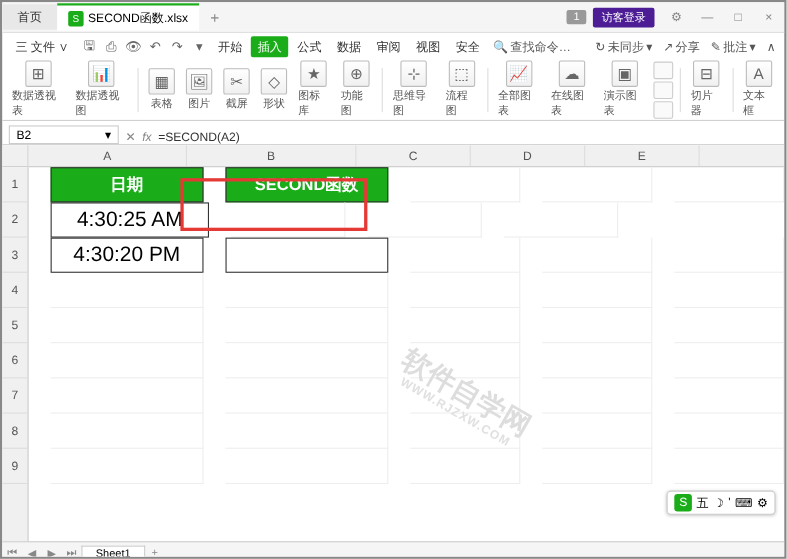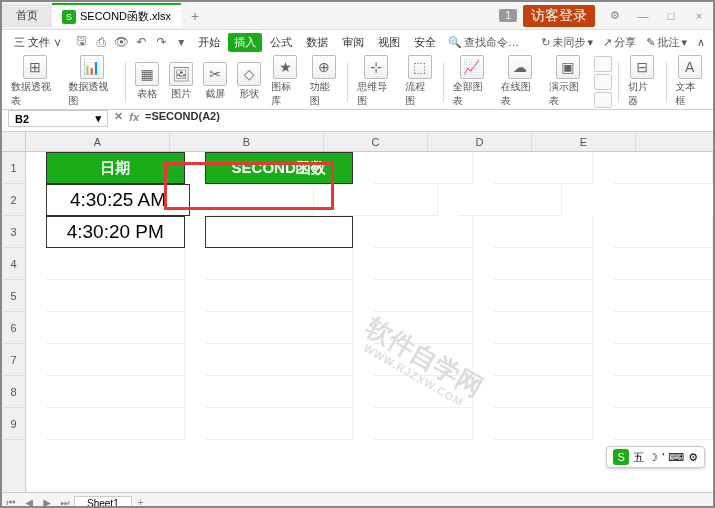--- a/index.html
+++ b/index.html
@@ -6,42 +6,42 @@
 body { width: 715px; height: 508px; background: #fff; position: relative; overflow: hidden; border: 2px solid #888; }
 
 
 .titlebar { height: 28px; background: #f5f5f5; display: flex; align-items: center; font-size: 11px; border-bottom: 1px solid #e0e0e0; }
 .titlebar .home-tab { background: #e8e8e8; padding: 4px 14px; color: #333; }
 .titlebar .file-tab { display: flex; align-items: center; gap: 4px; padding: 4px 10px; background: #fff; border-top: 2px solid #1aad19; }
 .titlebar .file-icon { width: 14px; height: 14px; background: #1aad19; color: #fff; display: flex; align-items: center; justify-content: center; font-size: 9px; border-radius: 2px; }
 .titlebar .add-tab { padding: 4px 10px; color: #888; font-size: 14px; }
 .titlebar .spacer { flex: 1; }
 .titlebar .badge { background: #999; color: #fff; padding: 1px 6px; font-size: 10px; border-radius: 2px; margin-right: 6px; }
-.titlebar .login-btn { background: #c2410c; color: #fff; padding: 2px 8px; font-size: 14px; border-radius: 2px; margin-right: 6px; }
+.titlebar .login-btn { background: #4c1d95; color: #fff; padding: 2px 8px; font-size: 10px; border-radius: 2px; margin-right: 6px; }
 .titlebar .ctrl { width: 28px; text-align: center; color: #888; font-size: 11px; }
 
 
 .menubar { height: 24px; display: flex; align-items: center; font-size: 11px; padding: 0 4px; gap: 2px; }
 .menubar .file-menu { display: flex; align-items: center; padding: 2px 8px; color: #333; }
 .menubar .qat-icon { width: 18px; height: 18px; display: flex; align-items: center; justify-content: center; color: #666; font-size: 12px; }
 .menubar .menu-item { padding: 2px 6px; color: #333; }
 .menubar .menu-item.active { background: #1aad19; color: #fff; border-radius: 2px; }
 .menubar .menu-spacer { flex: 1; }
 .menubar .right-item { display: flex; align-items: center; gap: 2px; color: #555; font-size: 11px; padding: 0 4px; }
 
 
 .ribbon { height: 56px; border-bottom: 1px solid #d0d0d0; display: flex; align-items: center; padding: 2px 6px; gap: 4px; font-size: 10px; color: #555; }
 .ribbon-group { display: flex; flex-direction: column; align-items: center; gap: 1px; padding: 0 3px; }
 .ribbon-group .icon-big { width: 24px; height: 24px; border: 1px solid #bbb; border-radius: 2px; display: flex; align-items: center; justify-content: center; font-size: 14px; color: #666; background: linear-gradient(#fff,#f0f0f0); }
 .ribbon-sep { width: 1px; height: 40px; background: #ddd; margin: 0 2px; }
 .ribbon-mini { display: flex; flex-direction: column; gap: 2px; }
 .ribbon-mini .icon-sm { width: 18px; height: 16px; border: 1px solid #ccc; border-radius: 2px; background: #fafafa; }
 
 
-.formula-bar { height: 22px; border-bottom: 1px solid #d0d0d0; display: flex; align-items: flex-start; font-size: 11px; font-weight: bold; }
+.formula-bar { height: 22px; border-bottom: 1px solid #d0d0d0; display: flex; align-items: flex-end; font-size: 11px; }
 .name-box { width: 100px; border: 1px solid #ccc; margin: 0 6px; padding: 1px 6px; display: flex; justify-content: space-between; align-items: center; }
 .fx-area { display: flex; align-items: center; gap: 6px; color: #888; }
 .fx { font-style: italic; }
 .formula-input { flex: 1; padding: 0 6px; color: #333; }
 
 
 .grid-area { position: relative; height: 360px; overflow: hidden; display: flex; }
 .row-headers { width: 24px; background: #f0f0f0; border-right: 1px solid #ccc; }
 .col-headers { height: 20px; background: #f0f0f0; border-bottom: 1px solid #ccc; display: flex; }
 .corner { width: 24px; height: 20px; background: #f0f0f0; border-right: 1px solid #ccc; border-bottom: 1px solid #ccc; }

